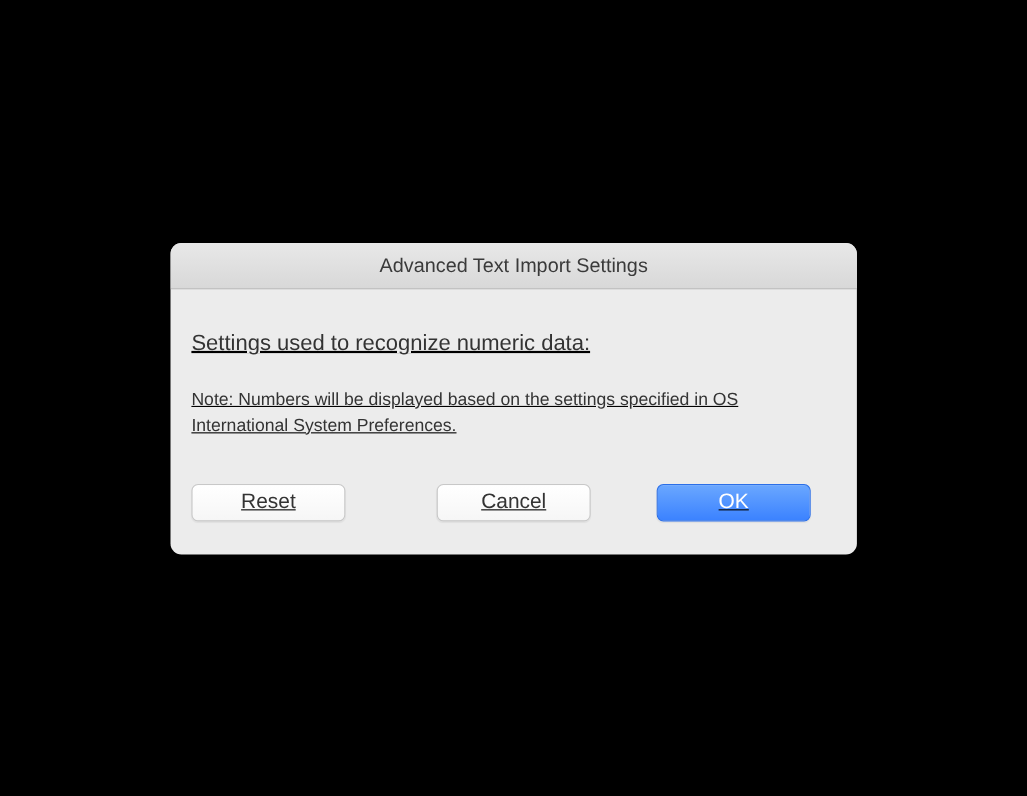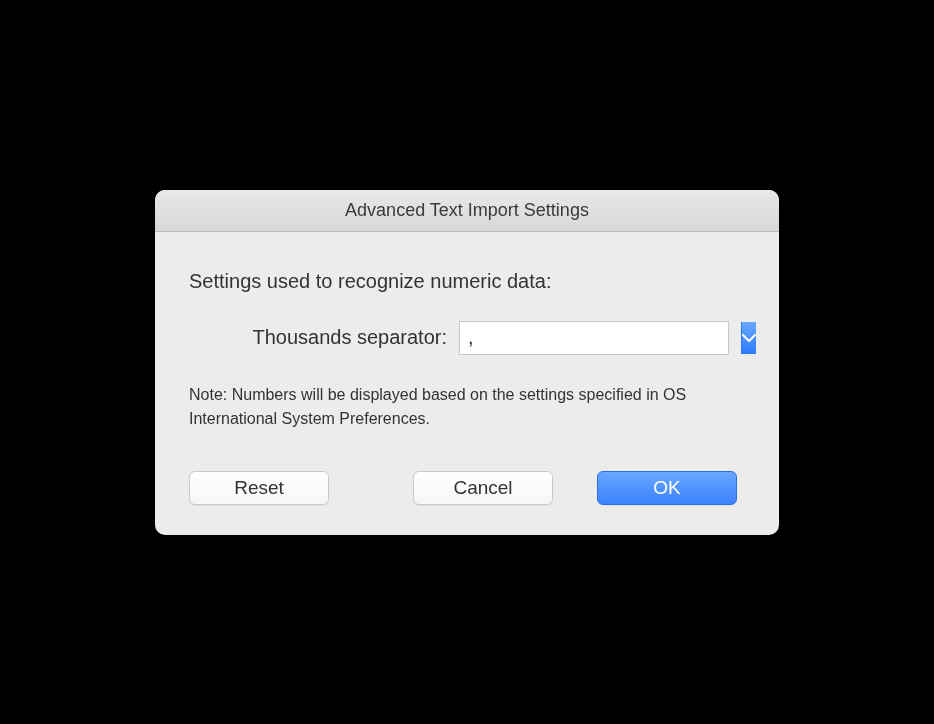--- a/index.html
+++ b/index.html
@@ -30,21 +30,22 @@
       display: flex;
       align-items: center;
       justify-content: center;
     }
     .titlebar-text {
       font-size: 18px;
       font-weight: 400;
       color: #3a3a3a;
     }
     .content {
-      padding: 38px 42px 30px 34px;
+      padding: 38px 42px 30px 19px;
+      text-decoration: underline;
     }
     .heading {
       font-size: 20px;
       color: #333;
       margin-bottom: 28px;
     }
     .field-row {
       display: flex;
       align-items: center;
       margin-bottom: 28px;
@@ -93,20 +94,21 @@
     .note {
       font-size: 16px;
       color: #333;
       line-height: 1.5;
       margin-top: 10px;
       margin-bottom: 40px;
     }
     .buttons {
       display: flex;
       align-items: center;
+      gap: 16px;
     }
     .btn {
       height: 34px;
       border-radius: 6px;
       font-size: 19px;
       border: 1px solid #c8c8c8;
       background: linear-gradient(to bottom, #ffffff, #f6f6f6);
       color: #333;
       cursor: pointer;
       padding: 0 24px;
@@ -133,31 +135,20 @@
 <body>
 
 <div class="dialog">
   <div class="titlebar">
     <span class="titlebar-text">Advanced Text Import Settings</span>
   </div>
   <div class="content">
     <div class="heading">Settings used to recognize numeric data:</div>
 
 
-    <div class="field-row">
-      <div class="field-label">Thousands separator:</div>
-      <div class="combo">
-        <input class="combo-input" value="," style="">
-        <div class="combo-arrow">
-          <svg viewBox="0 0 14 10">
-              <path d="M1 2 L7 8 L13 2" stroke="#fff" stroke-width="2" fill="none" stroke-linecap="round" stroke-linejoin="round"></path>
-            </svg>
-        </div>
-      </div>
-    </div>
 
     <div class="note">Note: Numbers will be displayed based on the settings specified in OS International System Preferences.</div>
 
     <div class="buttons">
       <button class="btn btn-reset">Reset</button>
       <div class="spacer"></div>
       <button class="btn btn-cancel">Cancel</button>
       <button class="btn btn-ok">OK</button>
     </div>
   </div>

